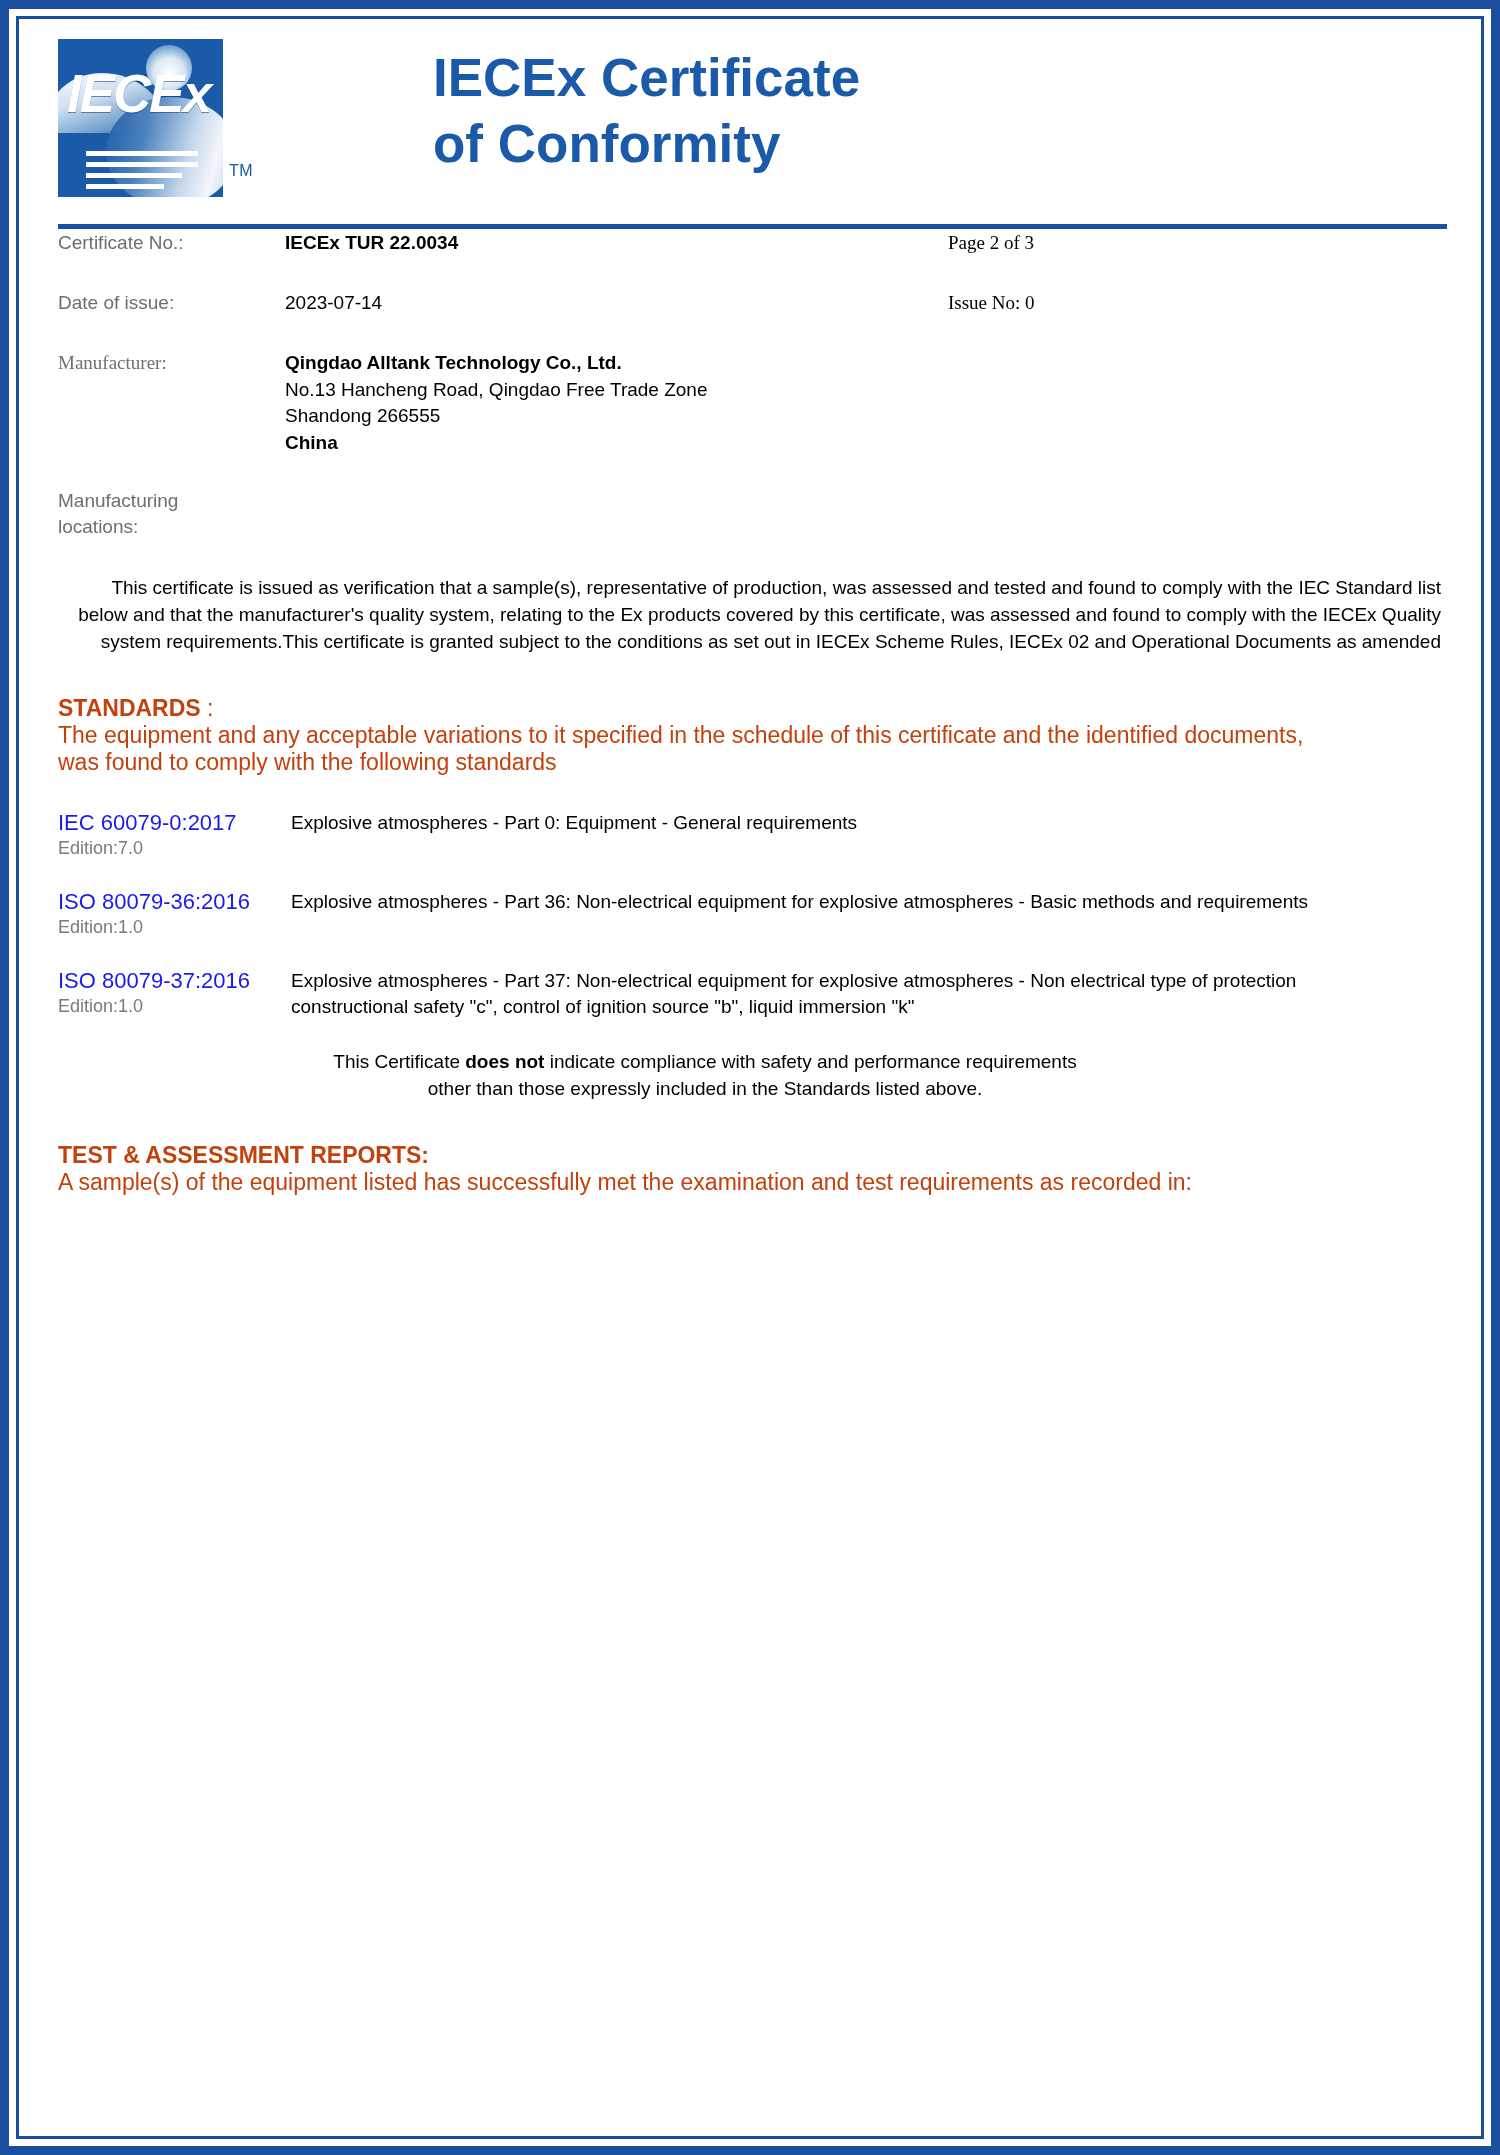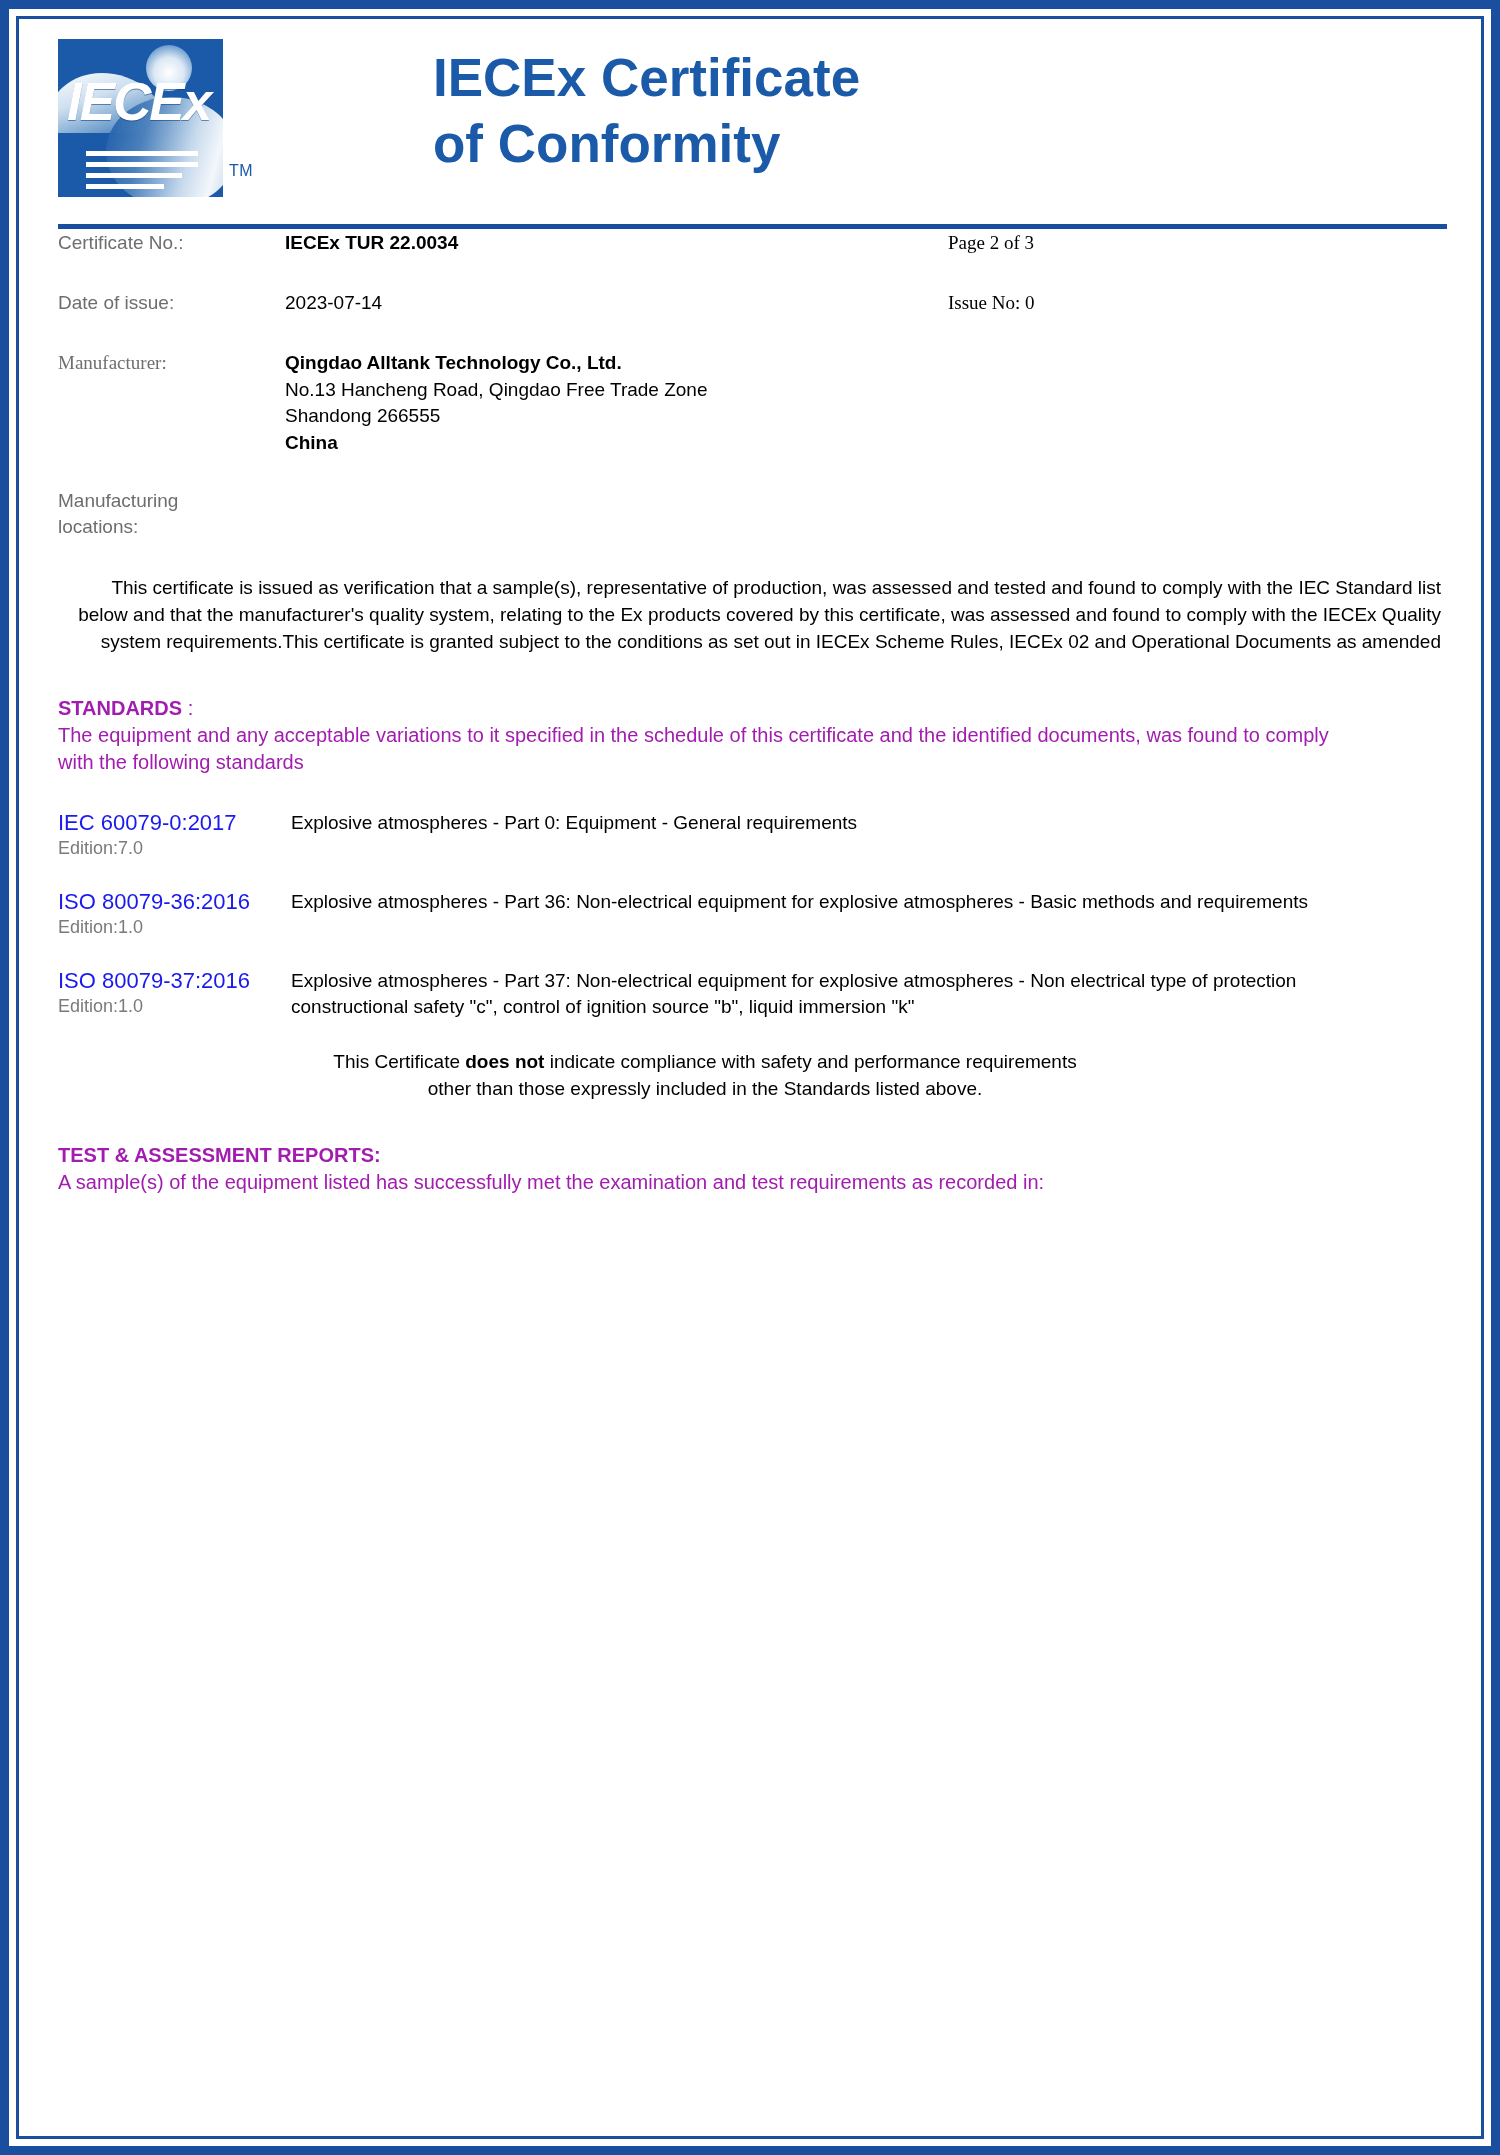--- a/index.html
+++ b/index.html
@@ -73,21 +73,21 @@
     top: 58px;
     width: 130px;
     height: 110px;
     border-radius: 50%;
     background: linear-gradient(105deg, #1a5aa8 0%, #4d82bd 30%, #cfe0f0 62%, #ffffff 80%, #b9d0e8 100%);
     opacity: .95;
   }
   .logo-word {
     position: absolute;
     left: 9px;
-    top: 36px;
+    top: 28px;
     width: 150px;
     font-family: "Liberation Sans", sans-serif;
     font-weight: bold;
     font-style: italic;
     font-size: 53px;
     letter-spacing: -2px;
     color: #ffffff;
     line-height: 1;
     text-shadow: 0 1px 0 rgba(12,60,120,.55);
   }
@@ -179,23 +179,23 @@
     padding-right: 6px;
     font-size: 19px;
     line-height: 27px;
     color: #000;
     text-align: right;
   }
 
   .section-head {
     margin-top: 40px;
     padding-left: 5px;
-    font-size: 20px;
-    line-height: 27px;
-    color: #a21caf;
+    font-size: 23px;
+    line-height: 27px;
+    color: #c2410c;
   }
   .section-head .hd { font-weight: bold; }
 
   
   .standards {
     margin-top: 34px;
     padding-left: 5px;
   }
   .std {
     display: flex;

